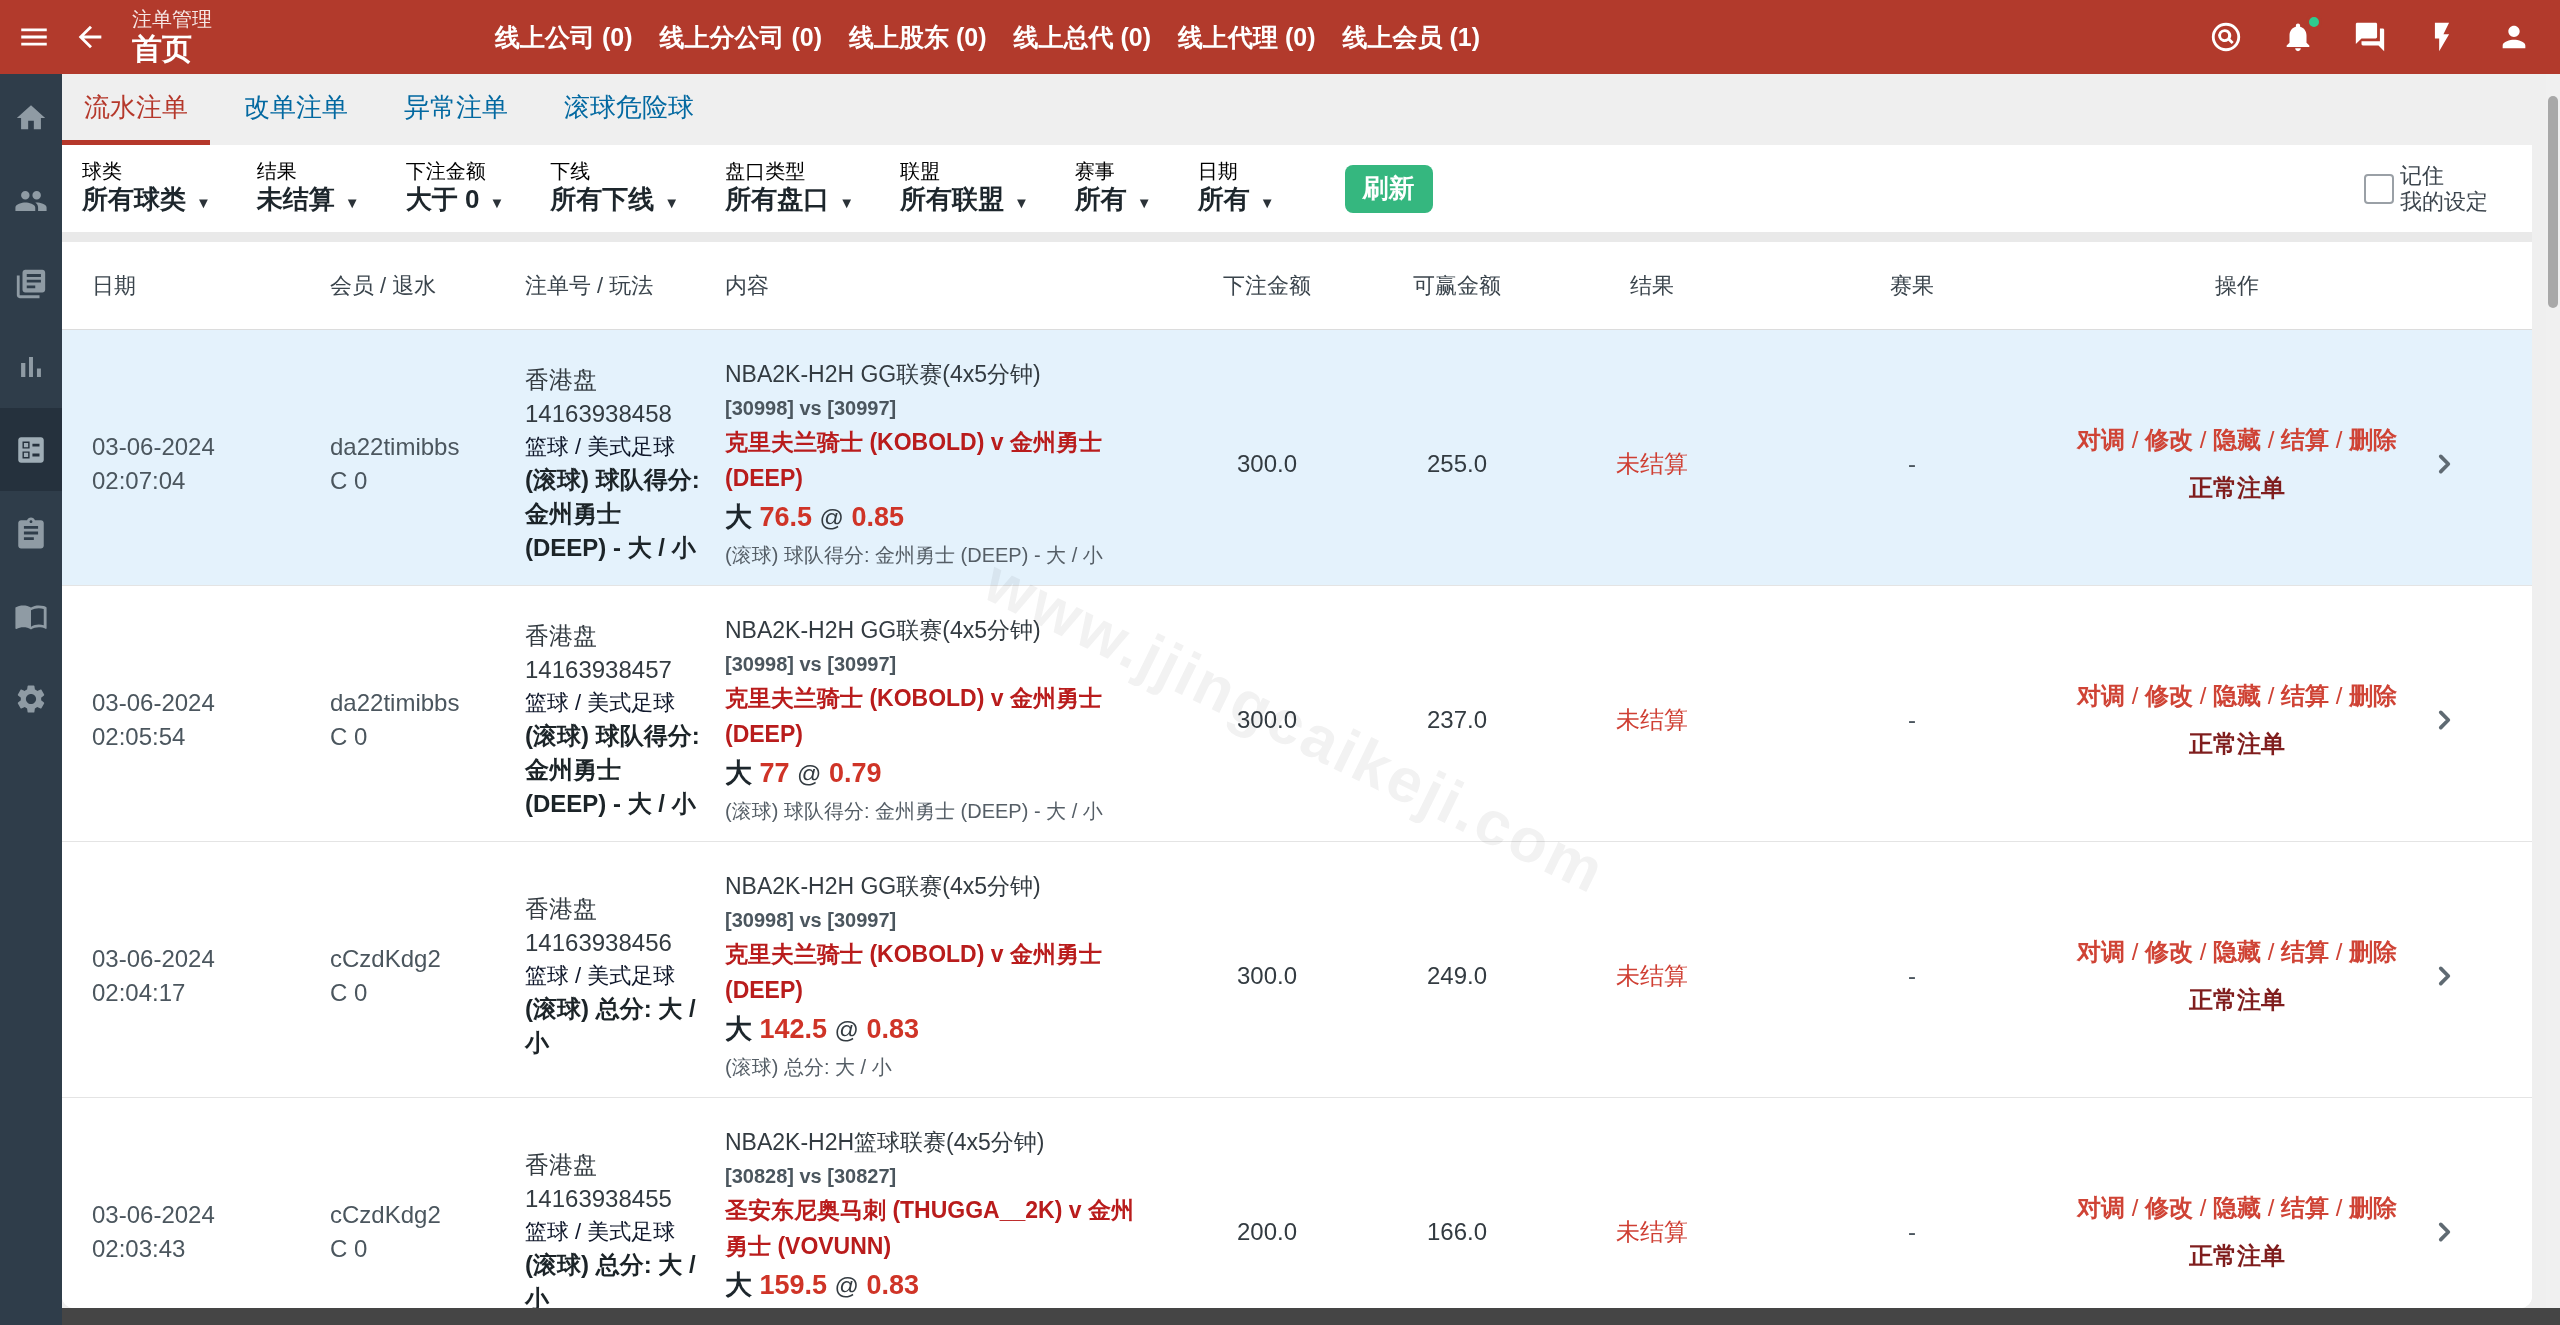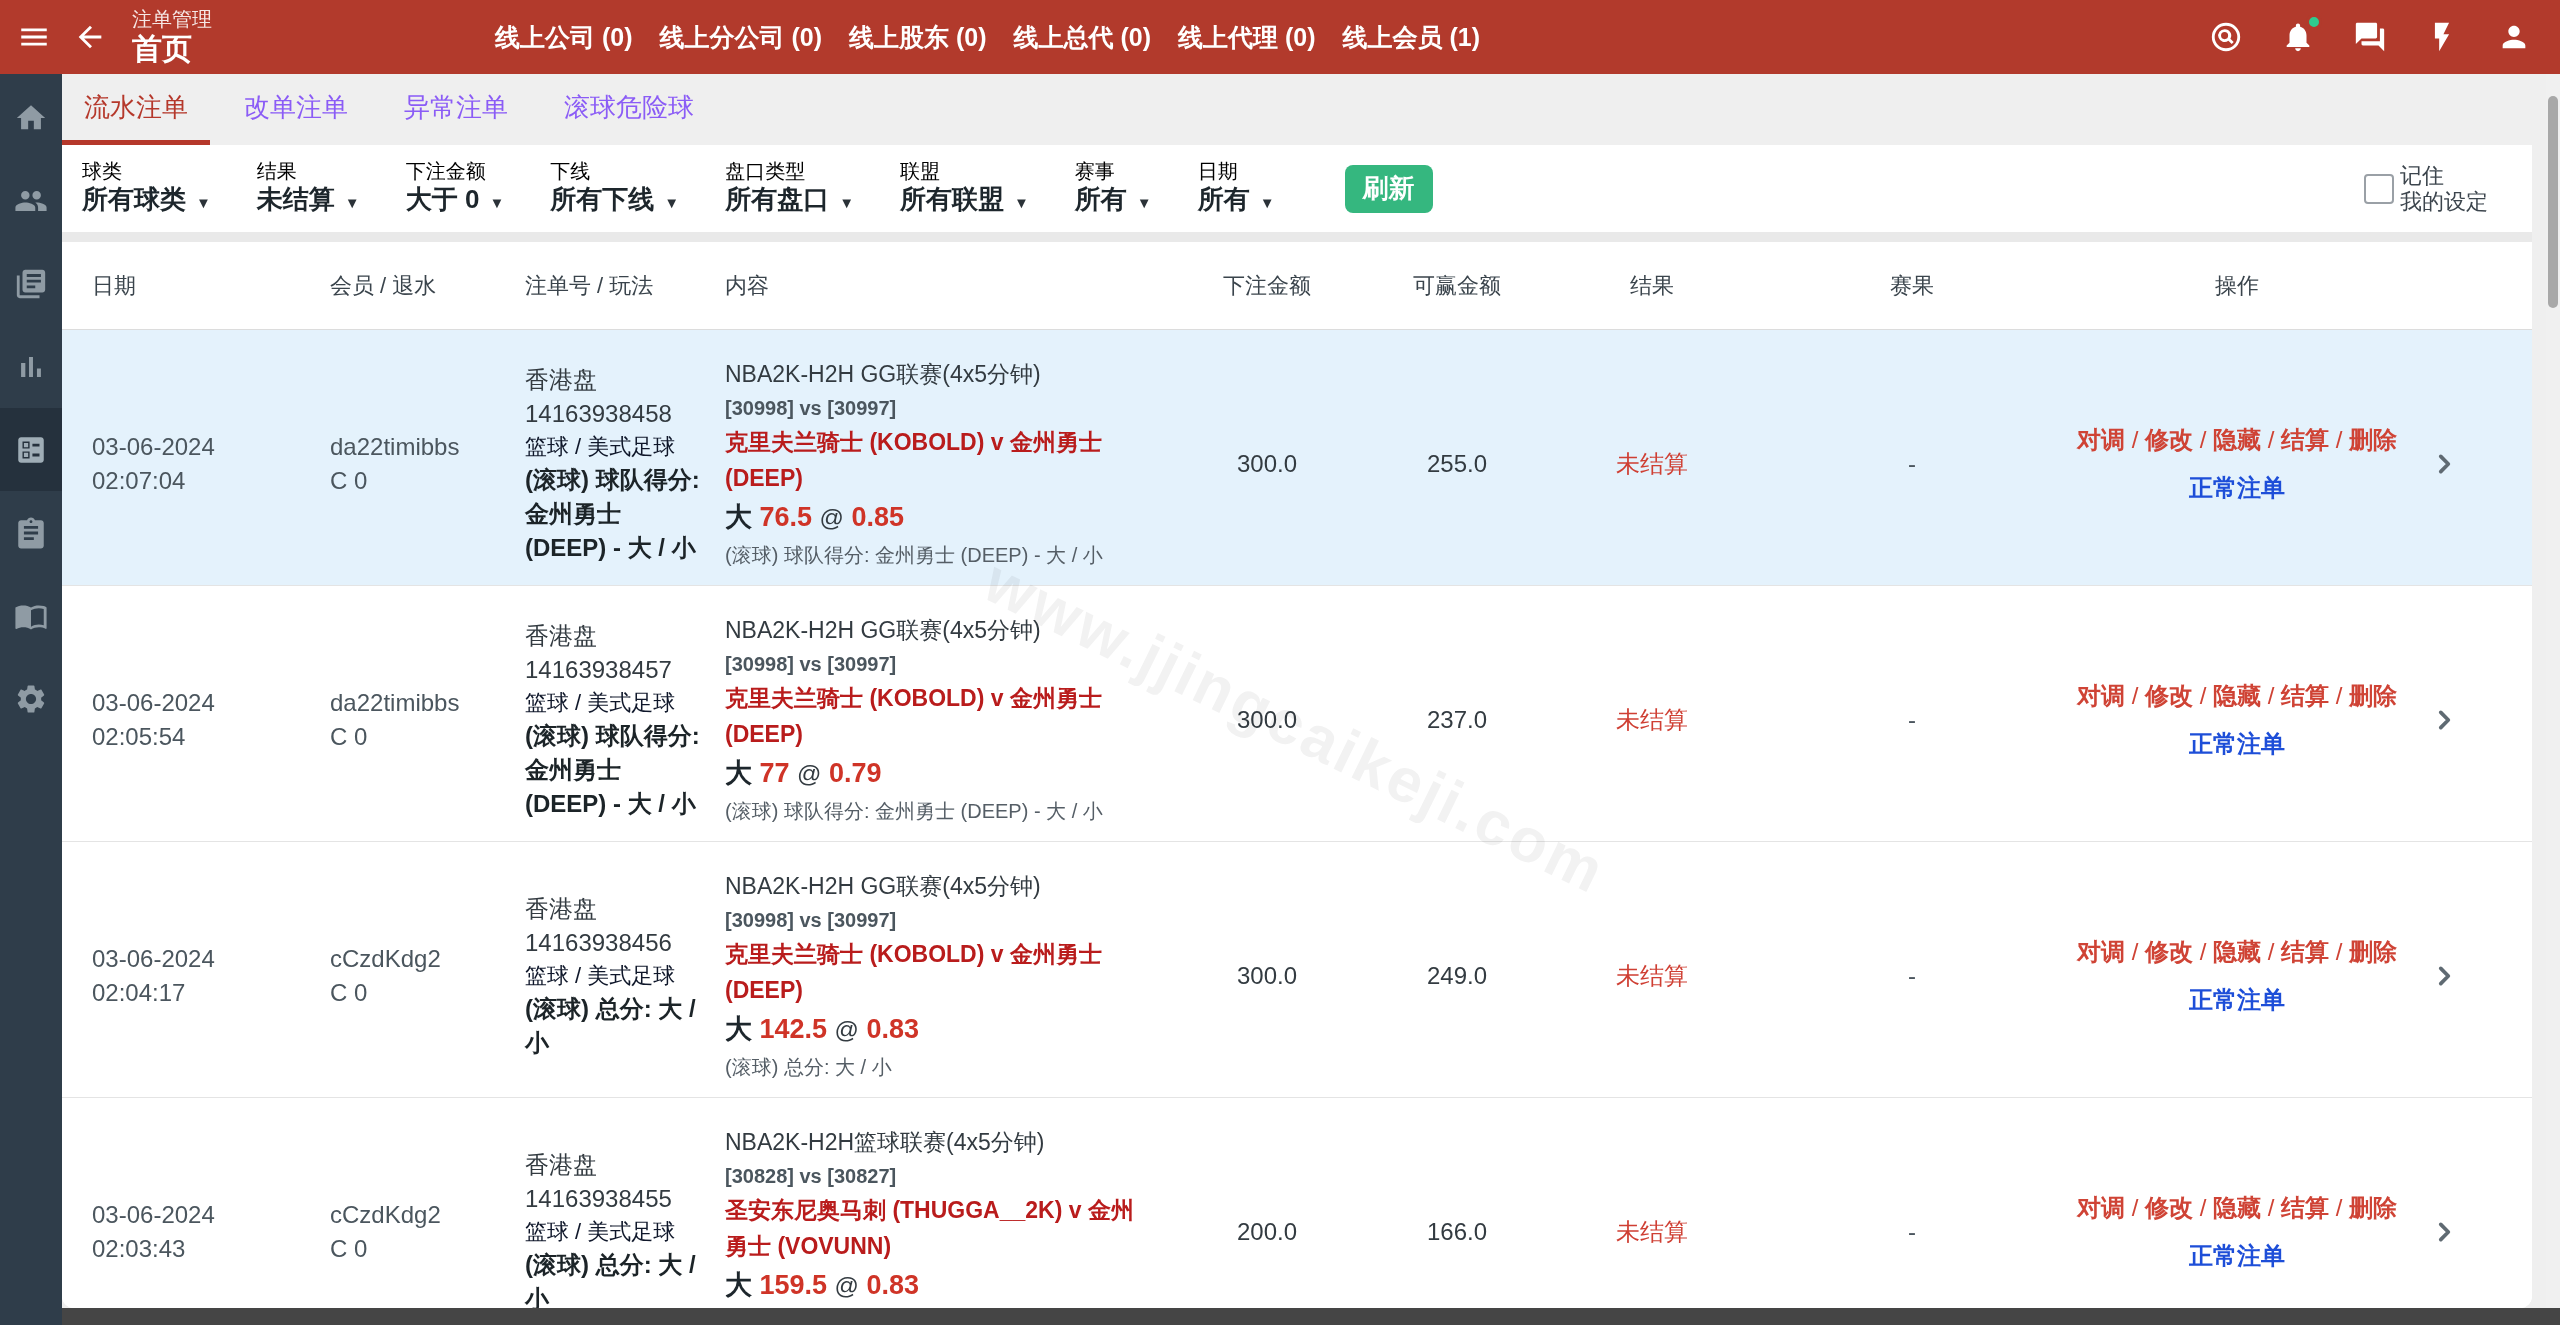--- a/index.html
+++ b/index.html
@@ -26,21 +26,21 @@
   .sidebar { position:absolute; left:0; top:74px; width:62px; height:1251px; background:#2f3d4a; z-index:20; display:flex; flex-direction:column; padding-top:2px; }
   .side-item { width:62px; height:83px; display:flex; align-items:center; justify-content:center; cursor:pointer; }
   .side-item svg { width:34px; height:34px; fill:#8f9ba4; }
   .side-item.active { background:#25313d; }
   .side-item.active svg { fill:#9fadb6; }
 
   
   .main { position:absolute; left:62px; top:74px; width:2484px; height:1251px; background:#efefef; }
 
   .tabs { height:71px; display:flex; align-items:stretch; padding-left:0; }
-  .tab { display:flex; align-items:center; padding:0 22px; margin-right:12px; font-size:26px; color:#8b5cf6; cursor:pointer; border-bottom:5px solid transparent; }
+  .tab { display:flex; align-items:center; padding:0 22px; margin-right:12px; font-size:26px; color:#0369a1; cursor:pointer; border-bottom:5px solid transparent; }
   .tab.active { color:#b5382b; border-bottom-color:#b5382b; }
 
   .card { position:absolute; left:0; top:71px; width:2470px; height:1163px; background:#ffffff; border-radius:0 0 12px 12px; overflow:hidden; }
 
   
   .filter-bar { position:relative; height:87px; display:flex; align-items:center; padding-left:20px; gap:46px; background:#fff; }
   .filter { display:flex; flex-direction:column; cursor:pointer; }
   .filter .flabel { font-size:20px; color:#000000; line-height:24px; }
   .filter .fvalue { font-size:26px; font-weight:700; color:#1d262c; line-height:32px; white-space:nowrap; }
   .caret { font-size:15px; color:#2b3238; margin-left:10px; }
@@ -77,21 +77,21 @@
   .pick-line .pick { color:#1d262c; font-weight:700; }
   .pick-line .at { color:#333b41; font-size:24px; }
   .pick-line .red { color:#cf3427; font-weight:700; }
   .content-cell .detail { color:#555e66; font-size:20px; line-height:32px; }
   .num-cell { color:#333b41; }
   .result-cell { color:#cf3f33; }
   .actions-cell { gap:16px; }
   .action-links { white-space:nowrap; }
   .action-link { color:#cf4335; font-weight:700; cursor:pointer; font-size:24px; }
   .action-links .sep { color:#cf4335; font-weight:400; }
-  .normal-link { color:#1d4ed8; font-weight:700; cursor:pointer; font-size:24px; text-align:center; }
+  .normal-link { color:#7f1d1d; font-weight:700; cursor:pointer; font-size:24px; text-align:center; }
   .chevron-cell { align-items:center; }
   .chevron { width:26px; height:26px; cursor:pointer; }
   .chevron polyline { fill:none; stroke:#5f6a72; stroke-width:3.4; stroke-linecap:round; stroke-linejoin:round; }
 
   .trow.partial .cell { justify-content:flex-start; padding-top:26px; }
   .trow.partial .actions-cell { padding-top:58px; }
 
   
   .watermark { position:absolute; left:1005px; top:545px; font-size:62px; font-weight:700; letter-spacing:3px; color:rgba(40,40,40,0.06); transform:rotate(26deg); transform-origin:left top; white-space:nowrap; z-index:10; pointer-events:none; }
 

